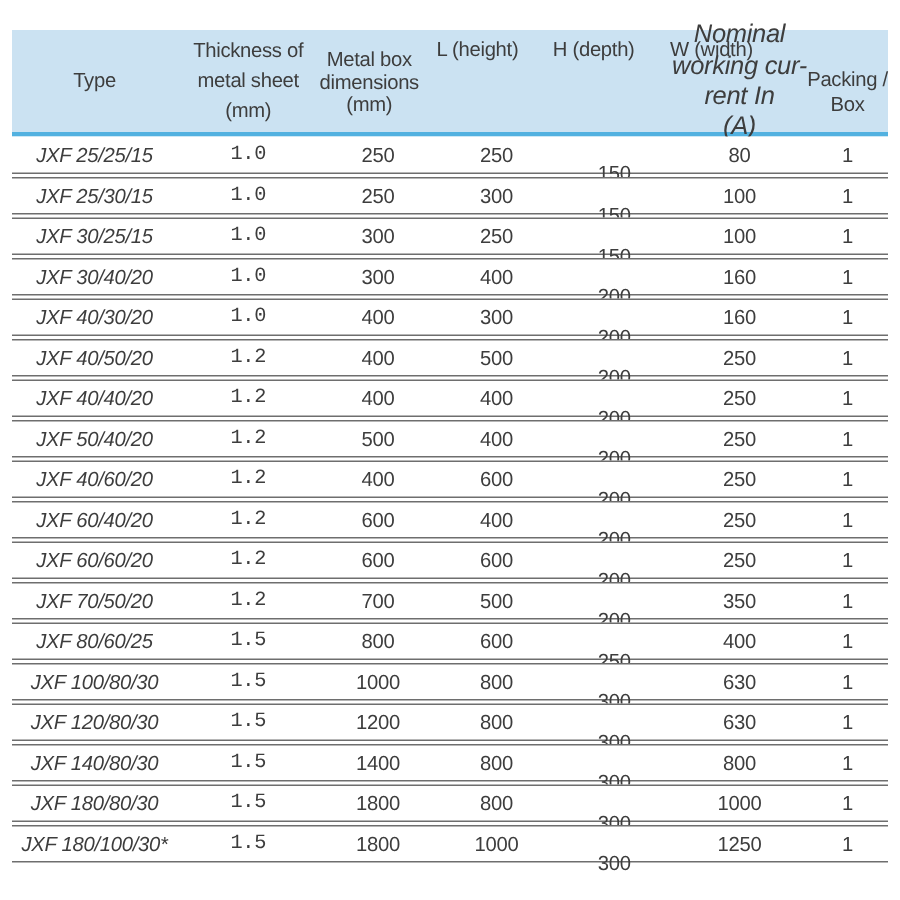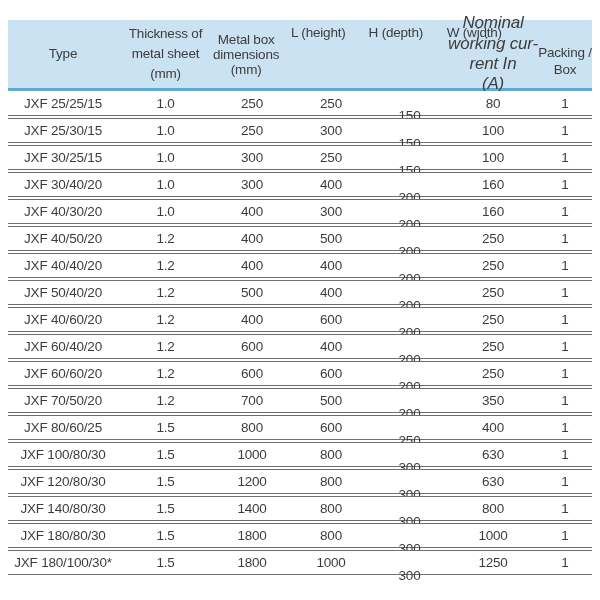--- a/index.html
+++ b/index.html
@@ -89,22 +89,22 @@
     font-size: 13.5px;
     letter-spacing: -0.2px;
   }
   .tr:first-child { border-top: none; }
   .td {
     display: flex;
     align-items: center;
     justify-content: center;
     text-align: center;
   }
-  .td-type      { width: 110px; }
-  .td-thickness { width: 95px; }
+  .td-type      { width: 110px; font-style: italic; }
+  .td-thickness { width: 95px; font-family: Liberation Mono, monospace; }
   .td-l         { width: 78px; }
   .td-w         { width: 80px; }
   .td-h         { width: 77px; margin-top: 24px; }
   .td-current   { width: 90px; }
   .td-packing   { width: 54px; }
 </style>
 </head>
 <body>
 
 <div class="canvas">

